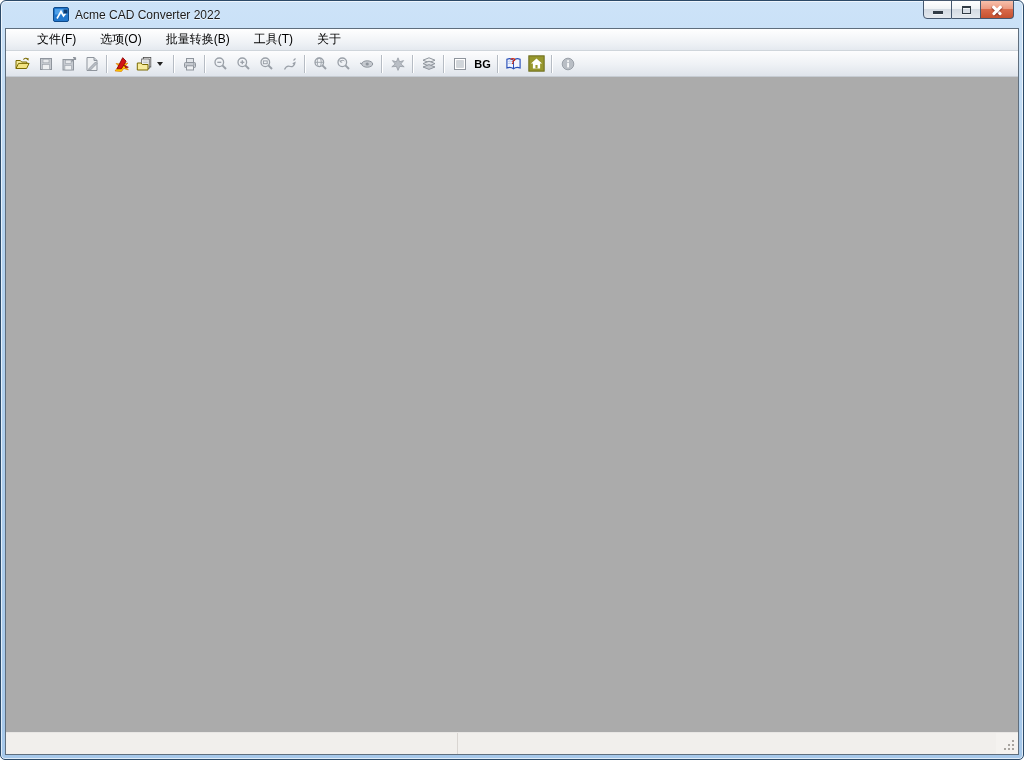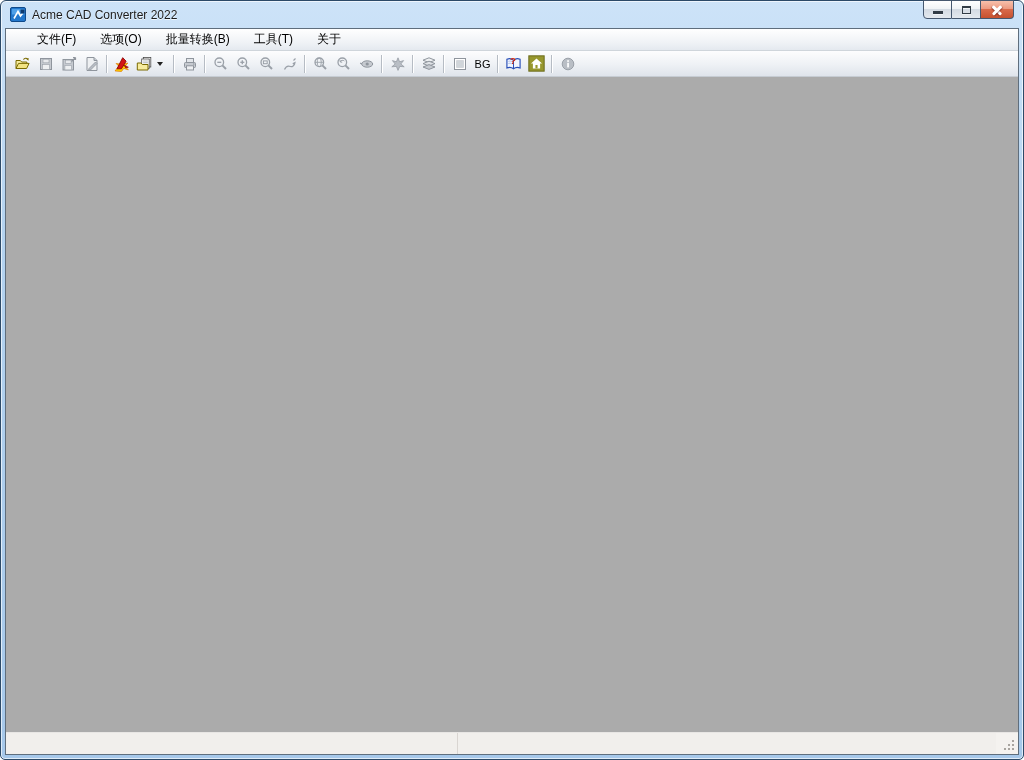--- a/index.html
+++ b/index.html
@@ -3,21 +3,21 @@
 <meta charset="utf-8">
 <style>
   html,body{margin:0;padding:0;background:#ffffff;width:1024px;height:760px;overflow:hidden;
     font-family:"Liberation Sans","DejaVu Sans",sans-serif;}
   .window{position:absolute;top:0;left:0;width:1024px;height:760px;box-sizing:border-box;
     border:1px solid #2c4a68;border-radius:6px 6px 5px 5px;
     background:linear-gradient(180deg,#cde3f8 0%,#b4d3f0 30%,#a6c8ea 100%);
     box-shadow:inset 0 0 0 1px rgba(255,255,255,.65);
     display:flex;flex-direction:column;}
   
-  .titlebar{height:27px;flex:0 0 27px;display:flex;align-items:center;padding:0 6px;position:relative;}
+  .titlebar{height:27px;flex:0 0 27px;display:flex;align-items:center;padding:0 6px;position:relative;margin-left:43px;}
   .title-icon{width:17px;height:16px;margin:0 5px 0 3px;flex:0 0 auto;}
   .title-text{font-size:12px;color:#1b1b1b;text-shadow:0 1px 0 rgba(255,255,255,.7);}
   .win-controls{position:absolute;top:-1px;right:9px;display:flex;}
   .wbtn{height:19px;box-sizing:border-box;border:1px solid #46586f;border-left-width:0;position:relative;
     background:linear-gradient(180deg,#ffffff 0%,#f0f3f6 45%,#d4dbe3 50%,#e4e9ef 100%);
     display:flex;align-items:center;justify-content:center;cursor:default;}
   .wbtn.min{width:29px;border-left-width:1px;border-radius:0 0 0 4px;}
   .wbtn.max{width:29px;}
   .wbtn.close{width:33px;border-radius:0 0 4px 0;
     background:linear-gradient(180deg,#f7c0ac 0%,#ec9b82 45%,#d96a4a 50%,#c6512f 100%);}
@@ -37,21 +37,21 @@
     border-bottom:1px solid #cfd5db;display:flex;align-items:center;padding-left:22px;font-size:12px;color:#000;}
   .menu-item{padding:2px 9px;margin-right:6px;white-space:nowrap;cursor:default;}
   
   .toolbar{flex:0 0 25px;height:25px;background:linear-gradient(180deg,#fdfdfe 0%,#eef1f5 55%,#dfe4eb 100%);
     border-bottom:1px solid #c6ccd3;display:flex;align-items:center;padding-left:5px;}
   .tbtn{width:23px;height:22px;display:flex;align-items:center;justify-content:center;flex:0 0 auto;cursor:default;}
   .tbtn.wide{width:36px;justify-content:flex-start;padding-left:2px;box-sizing:border-box;}
   .tsep{width:1px;height:18px;background:#b6bcc4;border-right:1px solid #ffffff;margin:0 3px;flex:0 0 auto;}
   .dd-arrow{width:0;height:0;border-left:3.5px solid transparent;border-right:3.5px solid transparent;
     border-top:4px solid #202020;margin-left:4px;}
-  .bg-label{font-size:11px;font-weight:400;color:#000;letter-spacing:0;}
+  .bg-label{font-size:11px;font-weight:700;color:#000;letter-spacing:0;}
   
   .client{flex:1;background:#ababab;border-bottom:1px solid #e8e6e4;min-height:0;}
   
   .statusbar{flex:0 0 21px;height:21px;background:#f1efec;display:flex;align-items:stretch;font-size:11px;color:#444;}
   .status-left{width:452px;border-right:1px solid #d9d5d1;padding:3px 6px;box-sizing:border-box;}
   .status-right{flex:1;padding:3px 6px;}
   .grip{width:22px;position:relative;background:#f4f2ef;}
   .grip i{position:absolute;right:4px;bottom:4px;width:2px;height:2px;background:#a8a49f;
     box-shadow:-4px 0 #a8a49f,-8px 0 #a8a49f,0 -4px #a8a49f,-4px -4px #a8a49f,0 -8px #a8a49f;}
   svg{display:block;}

